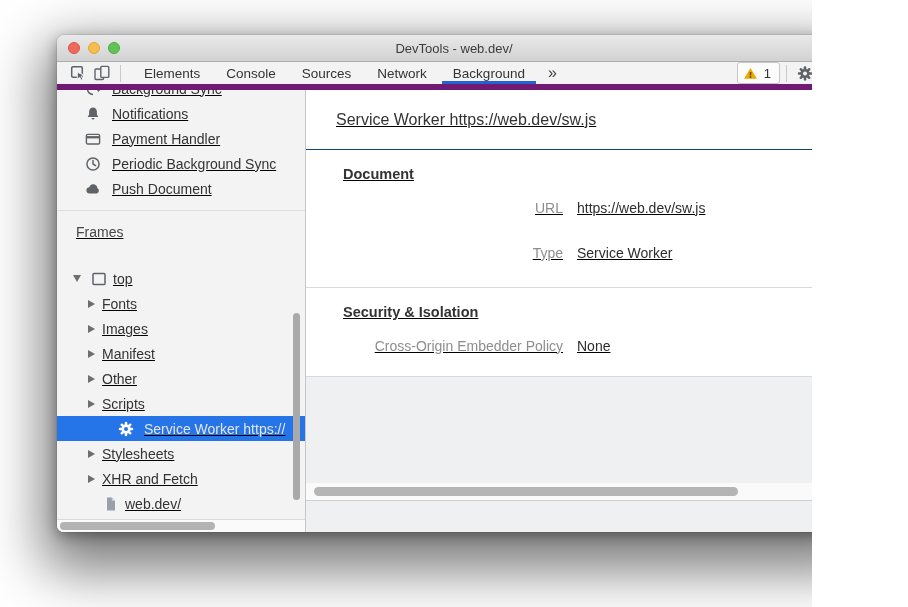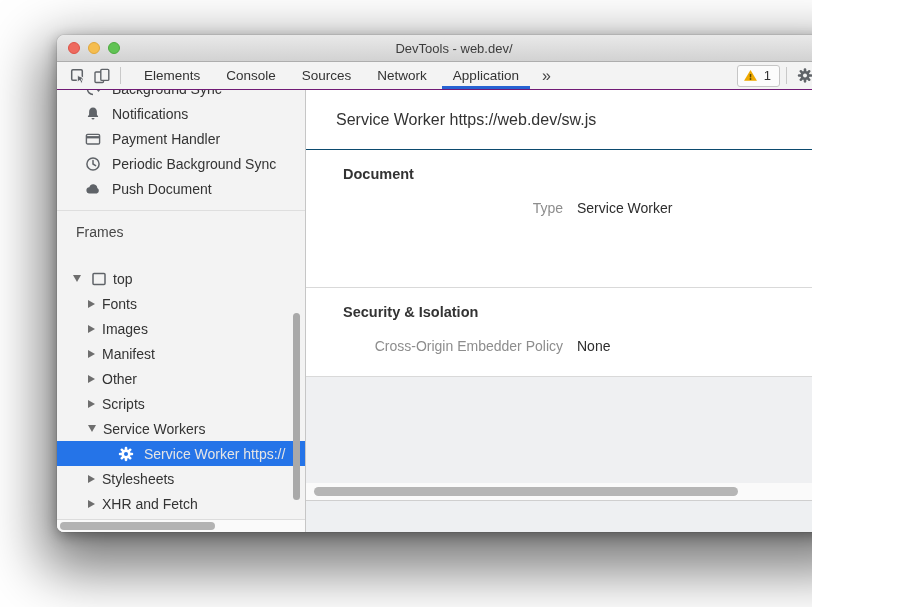--- a/index.html
+++ b/index.html
@@ -11,33 +11,33 @@
   
   .titlebar{height:26px;background:linear-gradient(#e9e9e9,#d2d2d2);border-bottom:1px solid #adadad;
             position:relative;display:flex;align-items:center;justify-content:center;}
   .lights{position:absolute;left:11px;top:0;height:100%;display:flex;align-items:center;gap:8px;}
   .light{width:12px;height:12px;border-radius:50%;box-sizing:border-box;}
   .light.red{background:#ee6a5f;border:1px solid #dc5348;}
   .light.yellow{background:#f5bd4f;border:1px solid #dfa63c;}
   .light.green{background:#61c354;border:1px solid #4daa3f;}
   .wtitle{font-size:13px;color:#3d3d3d;}
   
-  .toolbar{height:28px;background:#f3f3f3;border-bottom:1px solid #701a75;display:flex;align-items:center;
+  .toolbar{height:28px;background:#f3f3f3;border-bottom:6px solid #701a75;display:flex;align-items:center;
            padding:0 10px 0 9px;box-sizing:border-box;}
   .tbtn{width:24px;height:24px;display:flex;align-items:center;justify-content:center;flex:none;}
   .vsep{width:1px;height:17px;background:#c9c9c9;margin:0 6px;flex:none;}
   .tabs{display:flex;align-items:stretch;height:100%;margin-left:4px;}
   .tab{padding:0 13px;display:flex;align-items:center;font-size:13.5px;color:#333;position:relative;cursor:default;}
   .tab.selected::after{content:"";position:absolute;left:2px;right:2px;bottom:0;height:3px;background:#2662d2;}
   .tab.more{font-size:16px;color:#444;padding:0 10px;}
   .toolbar-right{margin-left:auto;display:flex;align-items:center;}
   .badge{display:flex;align-items:center;gap:5px;border:1px solid #c6c6c6;border-radius:3px;background:#fcfcfc;
          padding:2px 8px 2px 5px;font-size:13px;color:#333;}
   
-  .content{display:flex;height:442px;}
+  .content{display:flex;height:442px;text-decoration:underline;}
   .sidebar{width:248px;flex:none;background:#f3f3f3;border-right:1px solid #c6c6c6;position:relative;overflow:hidden;}
   .srow{height:25px;display:flex;align-items:center;font-size:14px;color:#333;white-space:nowrap;cursor:default;}
   .srow.partial{margin-top:-14px;color:#333;}
   .svc{padding-left:28px;}
   .svc .icon16{margin-right:11px;}
   .icon16{width:16px;height:16px;flex:none;display:flex;align-items:center;justify-content:center;}
   .sb-sep{height:1px;background:#dedede;margin-top:9px;}
   .frames-h{height:25px;margin-top:8px;display:flex;align-items:center;padding-left:19px;font-size:14px;color:#474747;}
   .tree{margin-top:22px;}
   .tri-r{width:0;height:0;border-left:7px solid #6e6e6e;border-top:4.5px solid transparent;border-bottom:4.5px solid transparent;flex:none;}
@@ -101,21 +101,21 @@
           </svg>
         </span>
       </div>
       <div class="vsep"></div>
 
       <div class="tabs">
         <div class="tab">Elements</div>
         <div class="tab">Console</div>
         <div class="tab">Sources</div>
         <div class="tab">Network</div>
-        <div class="tab selected">Application</div>
+        <div class="tab selected">Background</div>
         <div class="tab more">»</div>
       </div>
 
       <div class="toolbar-right">
         <div class="badge">
           <span class="icon16">
             <svg width="15" height="15" viewBox="0 0 16 16">
               <path d="M8 2.1l6.9 11.4H1.1z" fill="#efa900"></path>
               <rect x="7.2" y="6.3" width="1.6" height="3.8" rx="0.5" fill="#5c4a00"></rect>
               <circle cx="8" cy="11.7" r="1" fill="#5c4a00"></circle>
@@ -226,24 +226,20 @@
             <span class="tri-r"></span>
             <span>Manifest</span>
           </div>
           <div class="srow row-child">
             <span class="tri-r"></span>
             <span>Other</span>
           </div>
           <div class="srow row-child">
             <span class="tri-r"></span>
             <span>Scripts</span>
-          </div>
-          <div class="srow row-child">
-            <span class="tri-d"></span>
-            <span style="margin-left:7px">Service Workers</span>
           </div>
           <div class="srow selected">
             <span class="icon16">
               <svg width="16" height="16" viewBox="0 0 16 16">
                 <g fill="#ffffff">
                   <rect x="6.7" y="0.8" width="2.6" height="14.4" rx="1.1"></rect>
                   <rect x="6.7" y="0.8" width="2.6" height="14.4" rx="1.1" transform="rotate(45 8 8)"></rect>
                   <rect x="6.7" y="0.8" width="2.6" height="14.4" rx="1.1" transform="rotate(90 8 8)"></rect>
                   <rect x="6.7" y="0.8" width="2.6" height="14.4" rx="1.1" transform="rotate(135 8 8)"></rect>
                   <circle cx="8" cy="8" r="4.6"></circle>
@@ -279,20 +275,24 @@
       </div>
 
       <div class="main">
         <div class="main-header">
           <span>Service Worker https://web.dev/sw.js</span>
         </div>
 
         <div class="section doc">
           <div class="sec-title">Document</div>
           <div class="kv">
+            <span class="k">URL</span>
+            <span class="v">https://web.dev/sw.js</span>
+          </div>
+          <div class="kv">
             <span class="k">Type</span>
             <span class="v">Service Worker</span>
           </div>
         </div>
 
         <div class="section sec">
           <div class="sec-title">Security &amp; Isolation</div>
           <div class="kv">
             <span class="k">Cross-Origin Embedder Policy</span>
             <span class="v">None</span>

